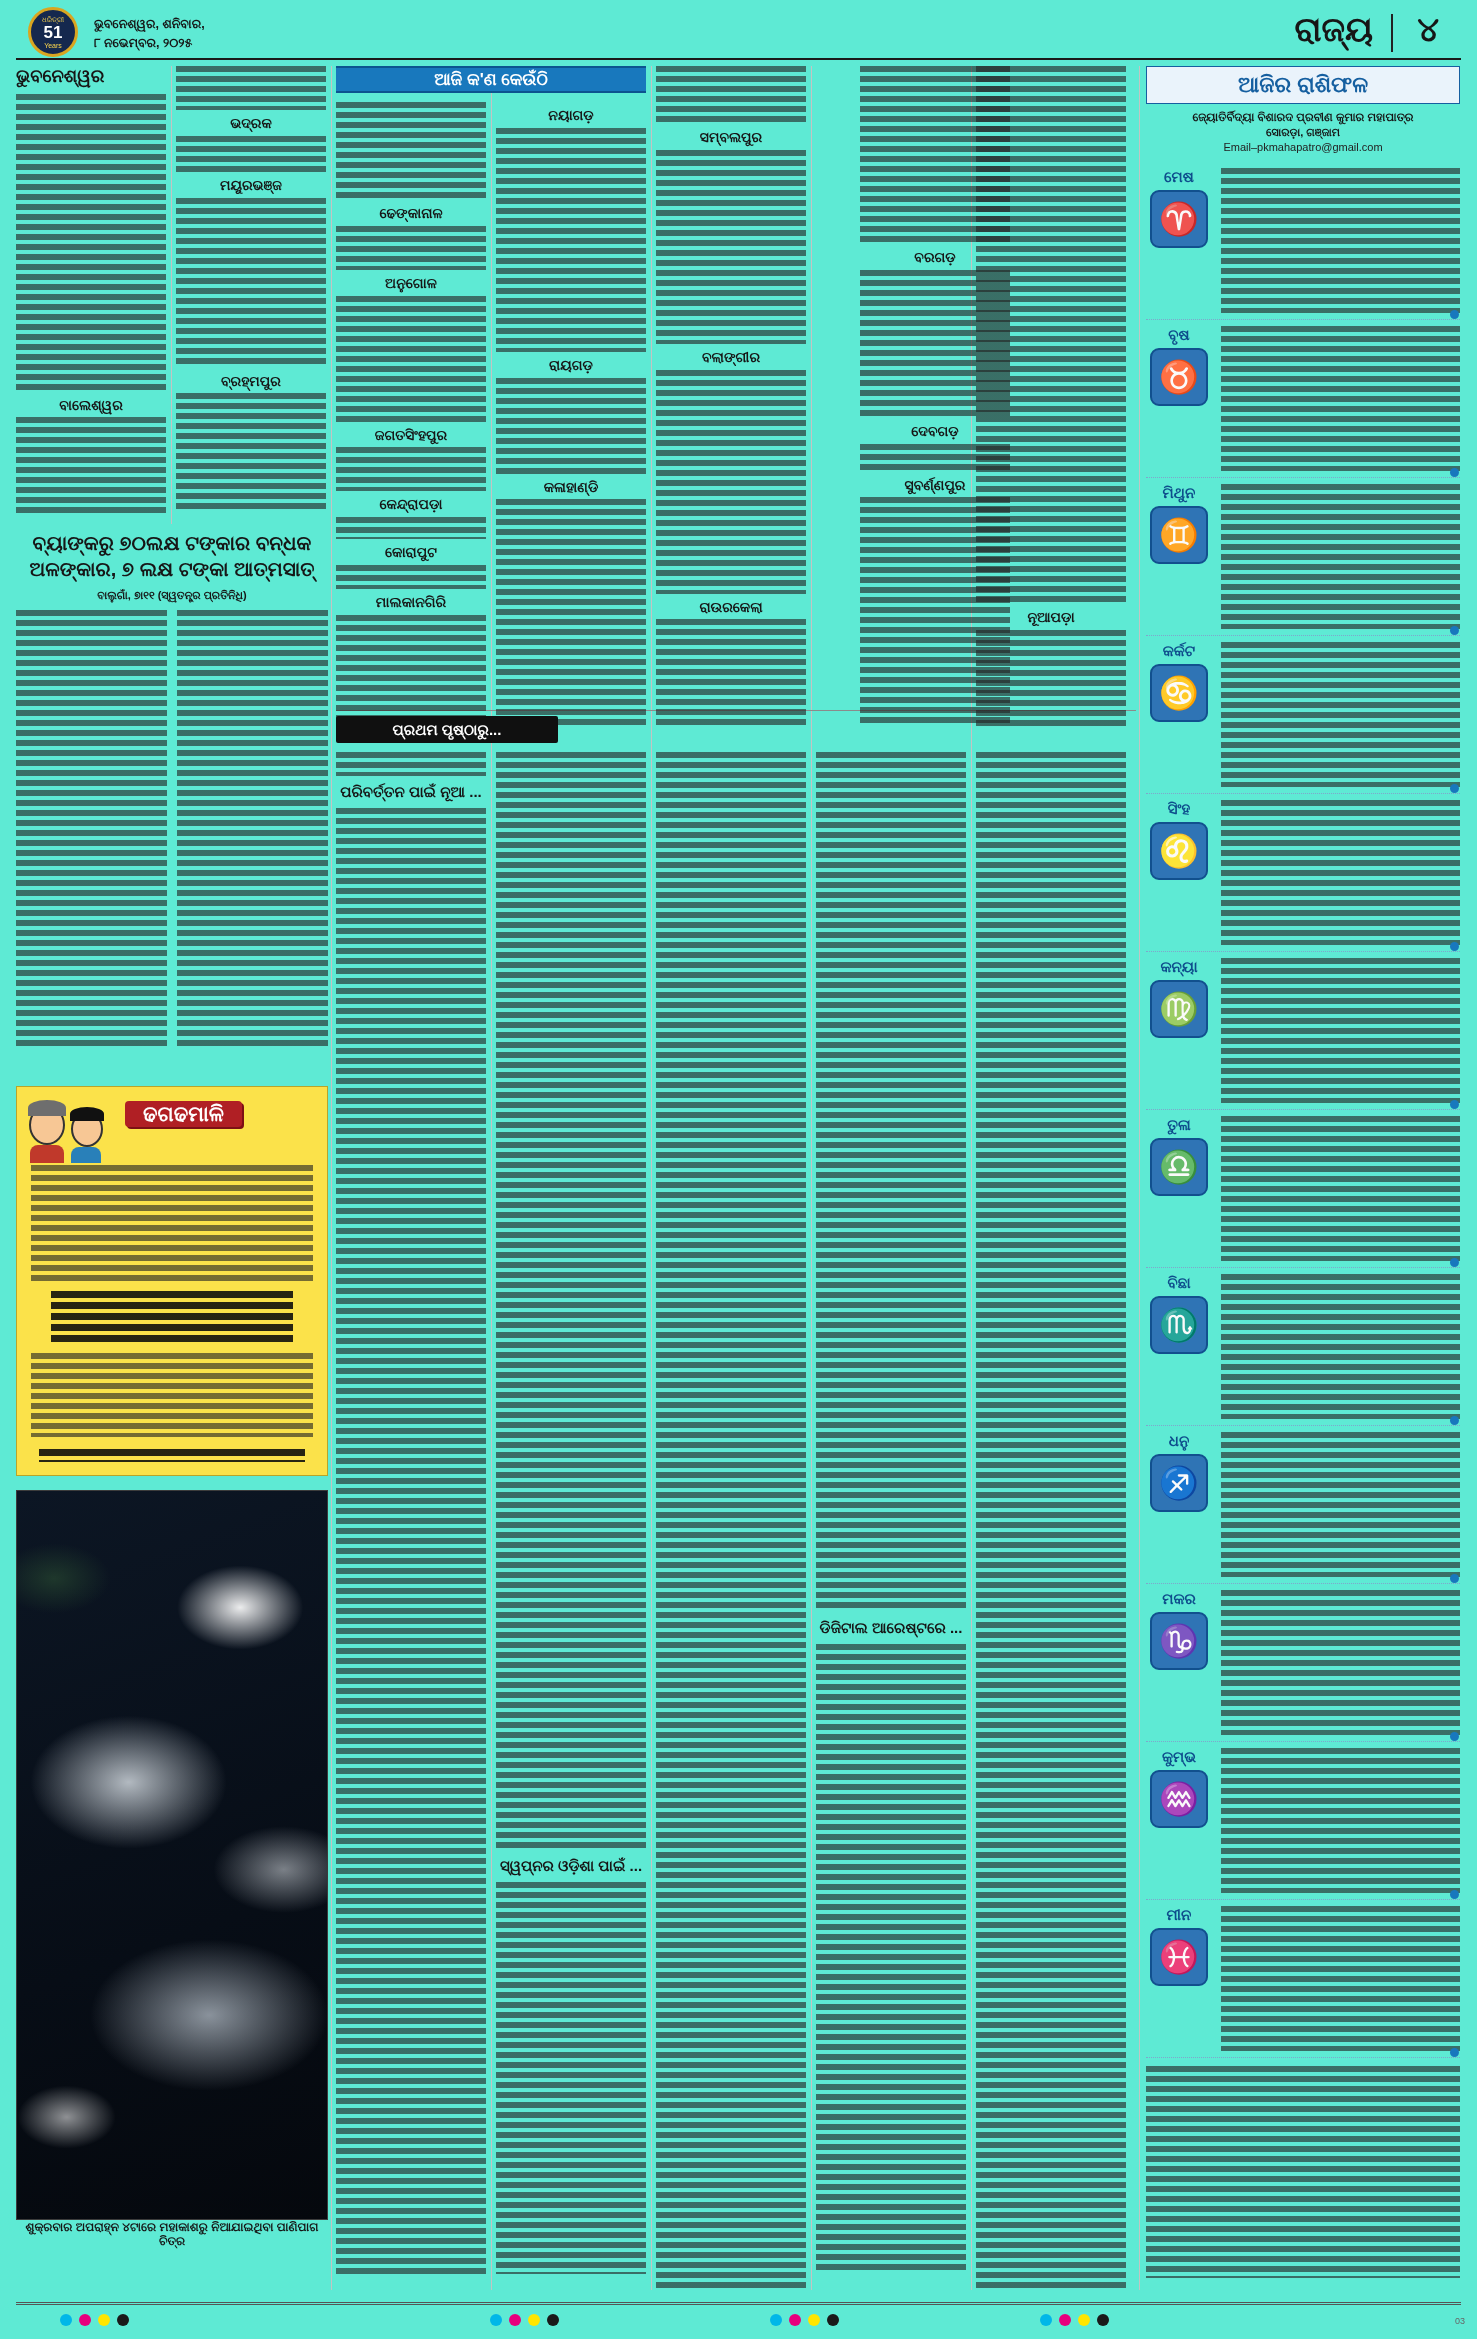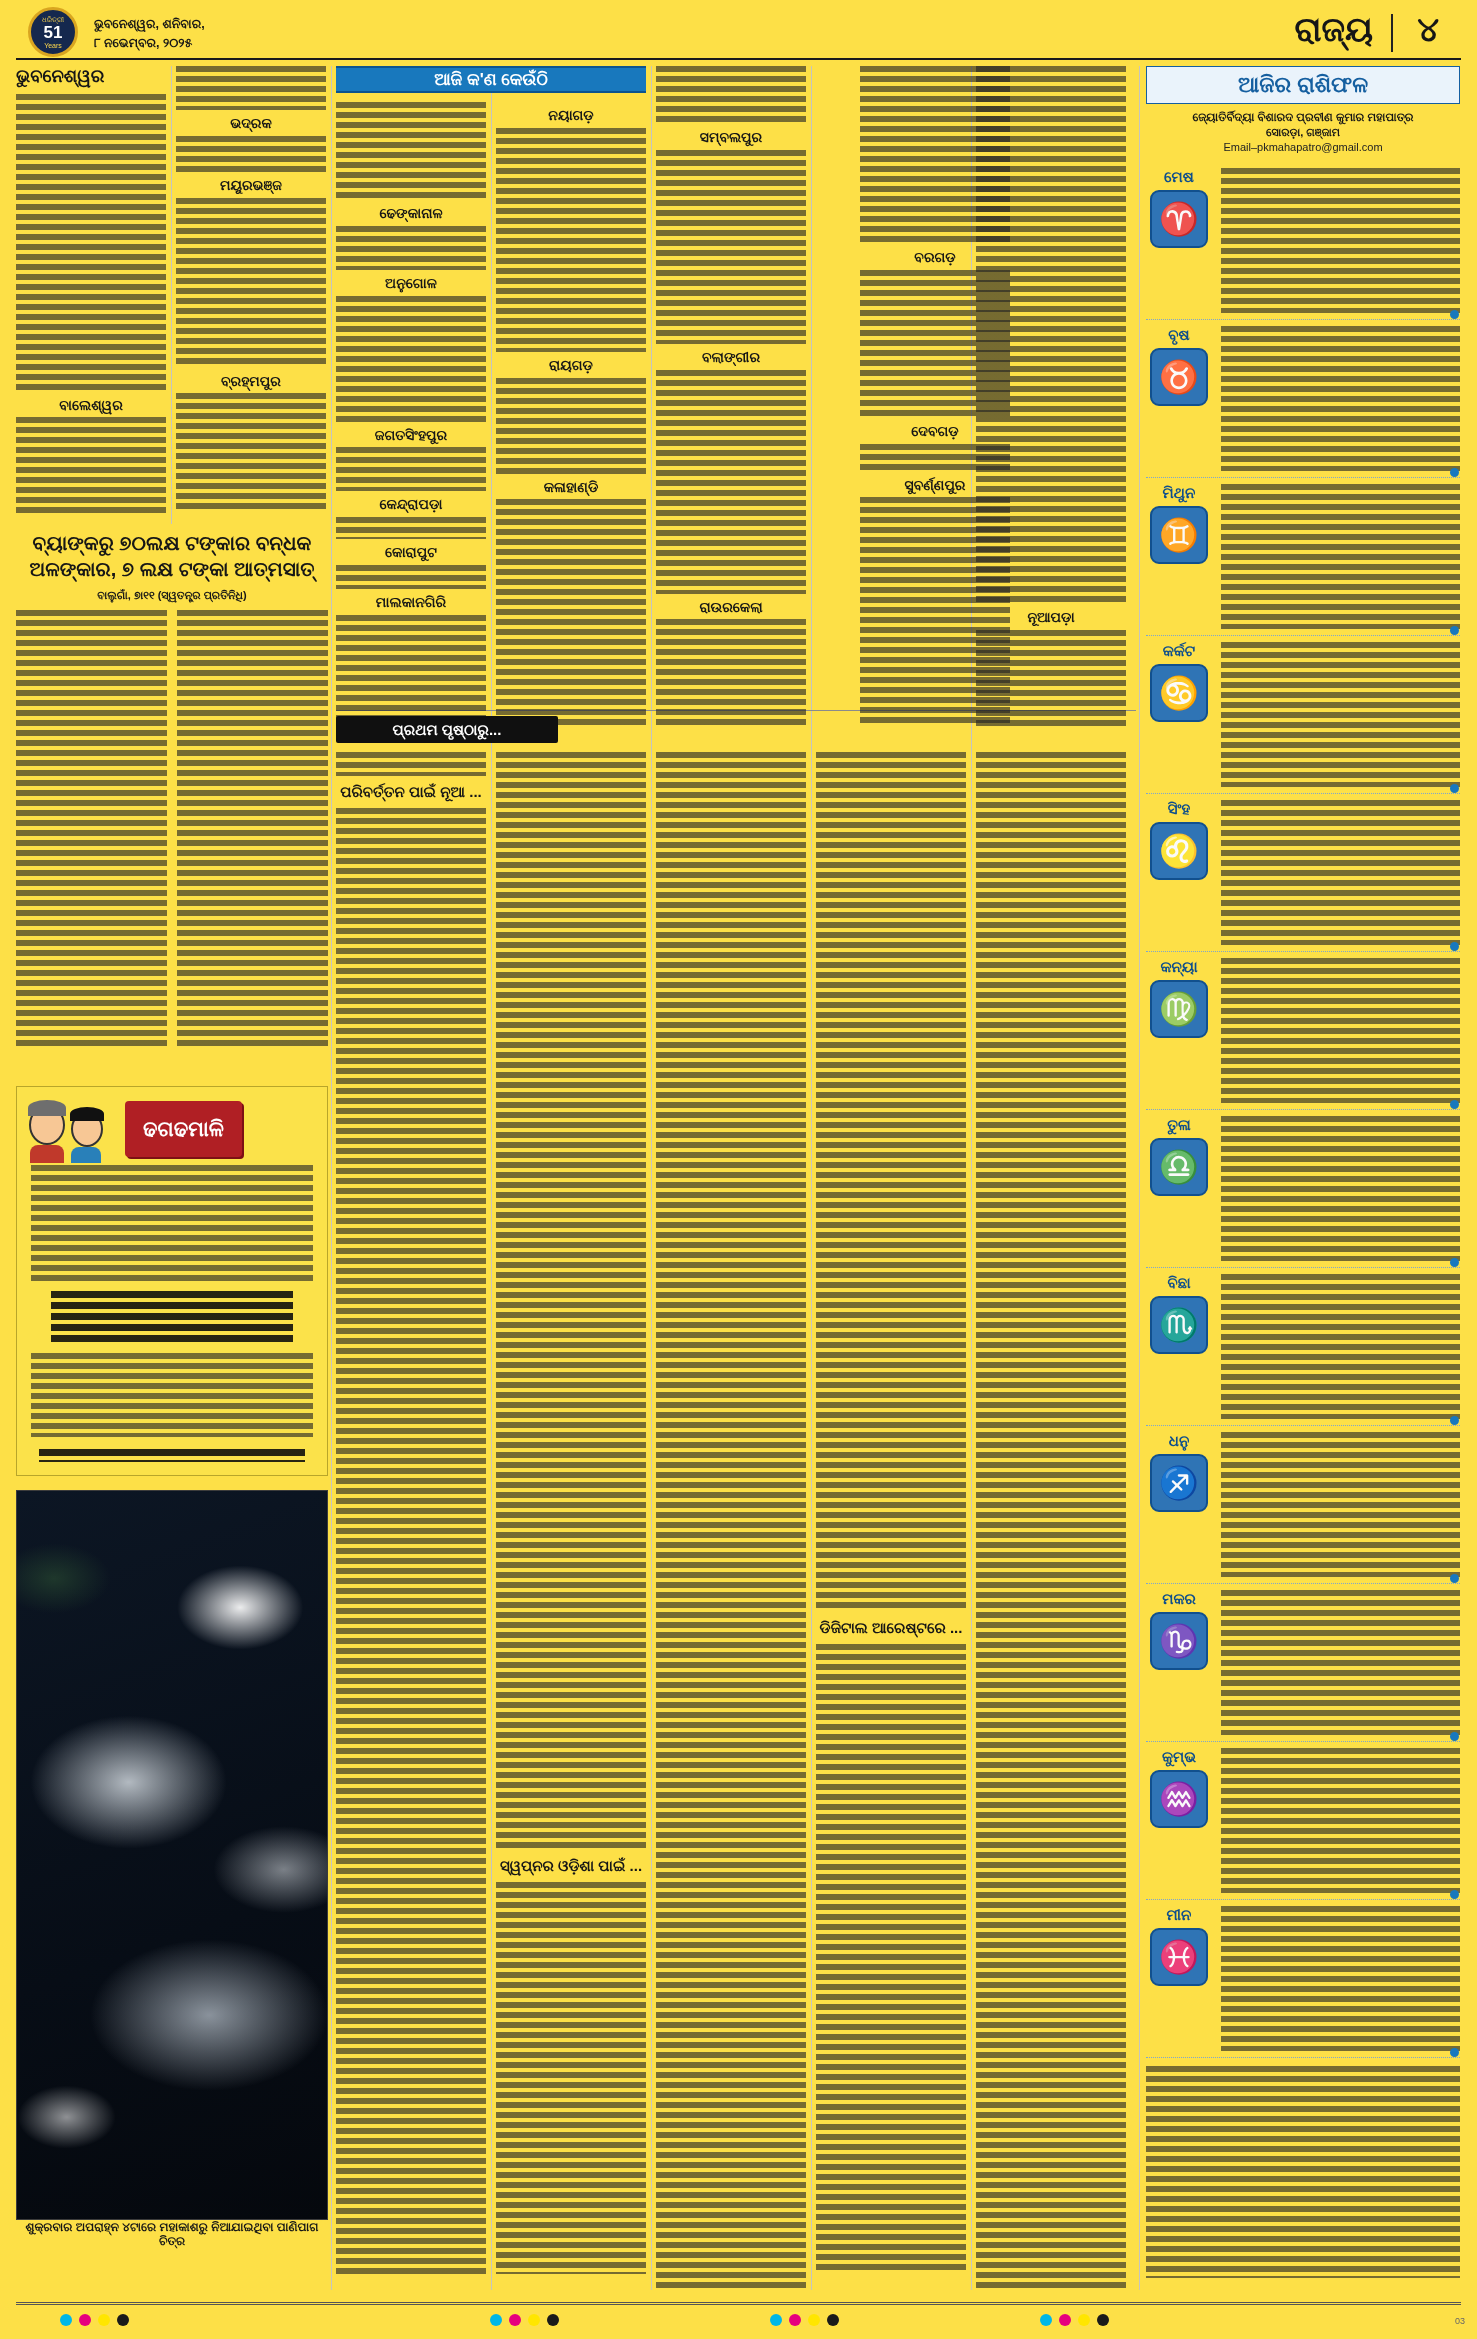--- a/index.html
+++ b/index.html
@@ -1,18 +1,18 @@
 <!DOCTYPE html>
 <html><head>
 <meta charset="utf-8">
 <style>
   html,body { margin:0; padding:0; background:#e8e8e6; }
   .page {
     position:relative; width:1477px; height:2339px; margin:0 auto;
-    background:#fde047; outline:1px solid #b9b9b6; overflow:hidden;
+    background:#5eead4; outline:1px solid #b9b9b6; overflow:hidden;
     font-family:"Liberation Sans", sans-serif; color:#161616;
   }
   
   .header { position:absolute; left:16px; top:6px; width:1445px; height:52px; border-bottom:2px solid #1a1a1a; }
   .logo { position:absolute; left:12px; top:1px; width:50px; height:50px; border-radius:50%;
     background:#15284e; border:3px solid #d9a520; box-sizing:border-box;
     display:flex; flex-direction:column; align-items:center; justify-content:center; color:#fff; line-height:1; }
   .logo .brand { font-size:7px; color:#ffd84d; margin-bottom:1px; }
   .logo .yrs { font-size:17px; font-weight:bold; }
   .logo .yrl { font-size:7px; color:#ffd84d; margin-top:1px; }
@@ -37,21 +37,21 @@
   
   .bank { position:absolute; left:16px; top:530px; width:312px; z-index:1; }
   .bank-headline { font-size:20px; font-weight:bold; text-align:center; line-height:1.3; }
   .bank-byline { font-size:11px; font-weight:bold; text-align:center; margin:7px 0 8px; }
   .bank-body { display:flex; gap:10px; }
   .bank-body .sim { flex:1; height:438px; }
   
   .cartoon { position:absolute; left:16px; top:1086px; width:312px; height:390px; z-index:1;
     background:#fbe24a; border:1px solid #b8a52a; box-sizing:border-box; }
   .cartoon-ribbon { position:absolute; left:108px; top:14px; background:#b01f24; color:#fff;
-    font-size:21px; font-weight:bold; padding:16px 18px; border-radius:4px; box-shadow:2px 2px 0 #7d1014; }
+    font-size:21px; font-weight:bold; padding:1px 18px; border-radius:4px; box-shadow:2px 2px 0 #7d1014; }
   .c-art { position:absolute; left:12px; top:8px; width:92px; height:72px; }
   .head-c { position:absolute; border-radius:50%; background:#f7c795; border:2px solid #333; box-sizing:border-box; }
   .h1c { left:0; top:10px; width:36px; height:40px; }
   .h1c::before { content:""; position:absolute; left:-3px; top:-7px; width:38px; height:16px; background:#6e6e6e; border-radius:50% 50% 0 0; }
   .h2c { left:42px; top:16px; width:32px; height:36px; }
   .h2c::before { content:""; position:absolute; left:-3px; top:-6px; width:34px; height:14px; background:#111; border-radius:50% 50% 0 0; }
   .shirt1 { position:absolute; left:1px; top:50px; width:34px; height:18px; background:#c0392b; border-radius:8px 8px 0 0; }
   .shirt2 { position:absolute; left:42px; top:52px; width:30px; height:16px; background:#2980b9; border-radius:8px 8px 0 0; }
   
   .weather { position:absolute; left:16px; top:1490px; width:312px; z-index:1; }

